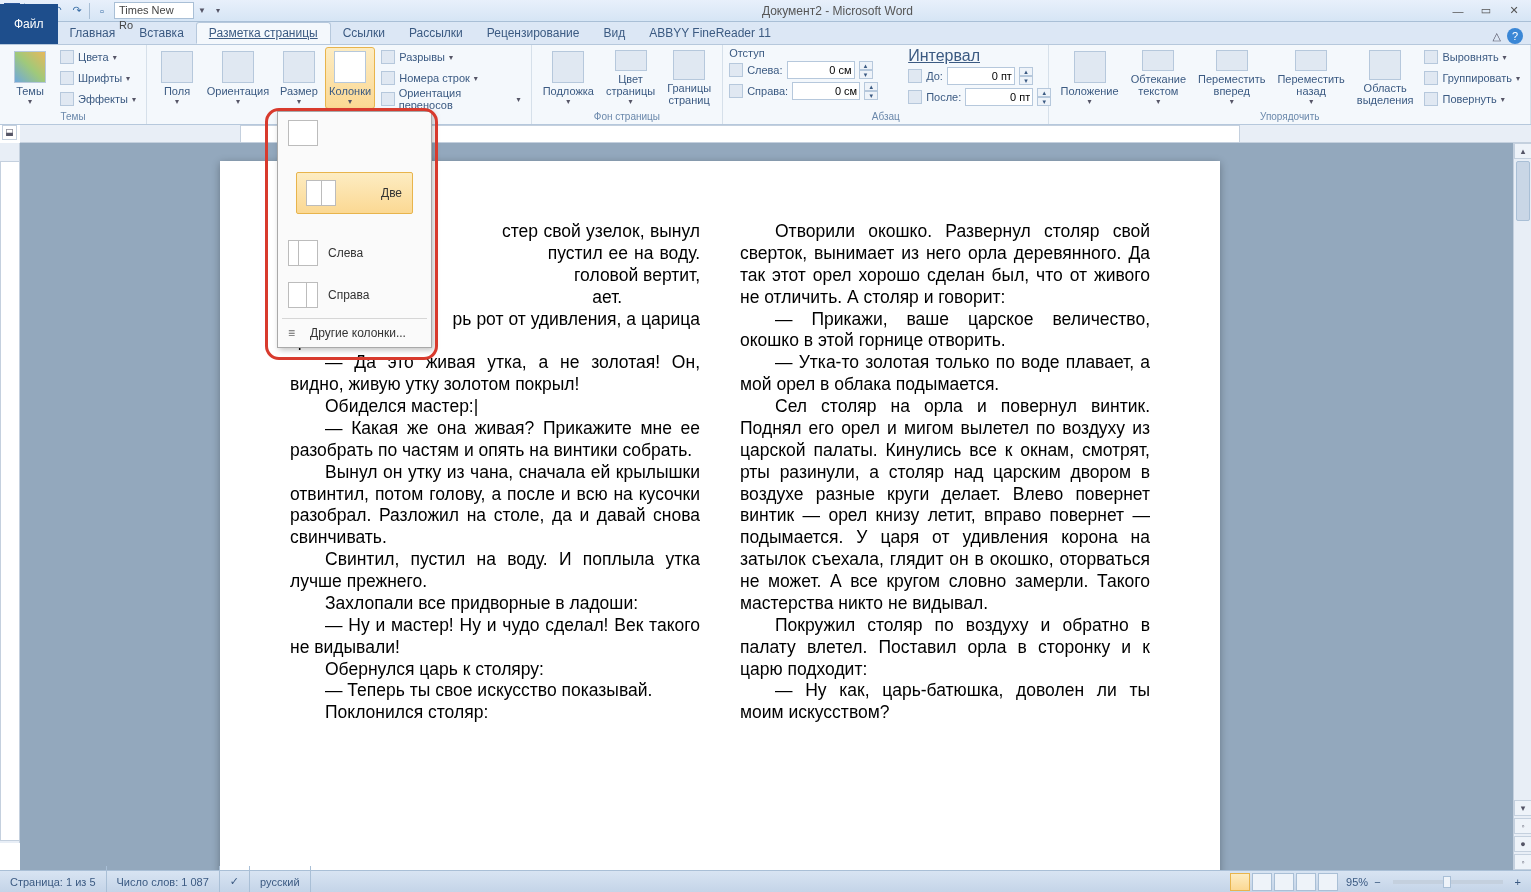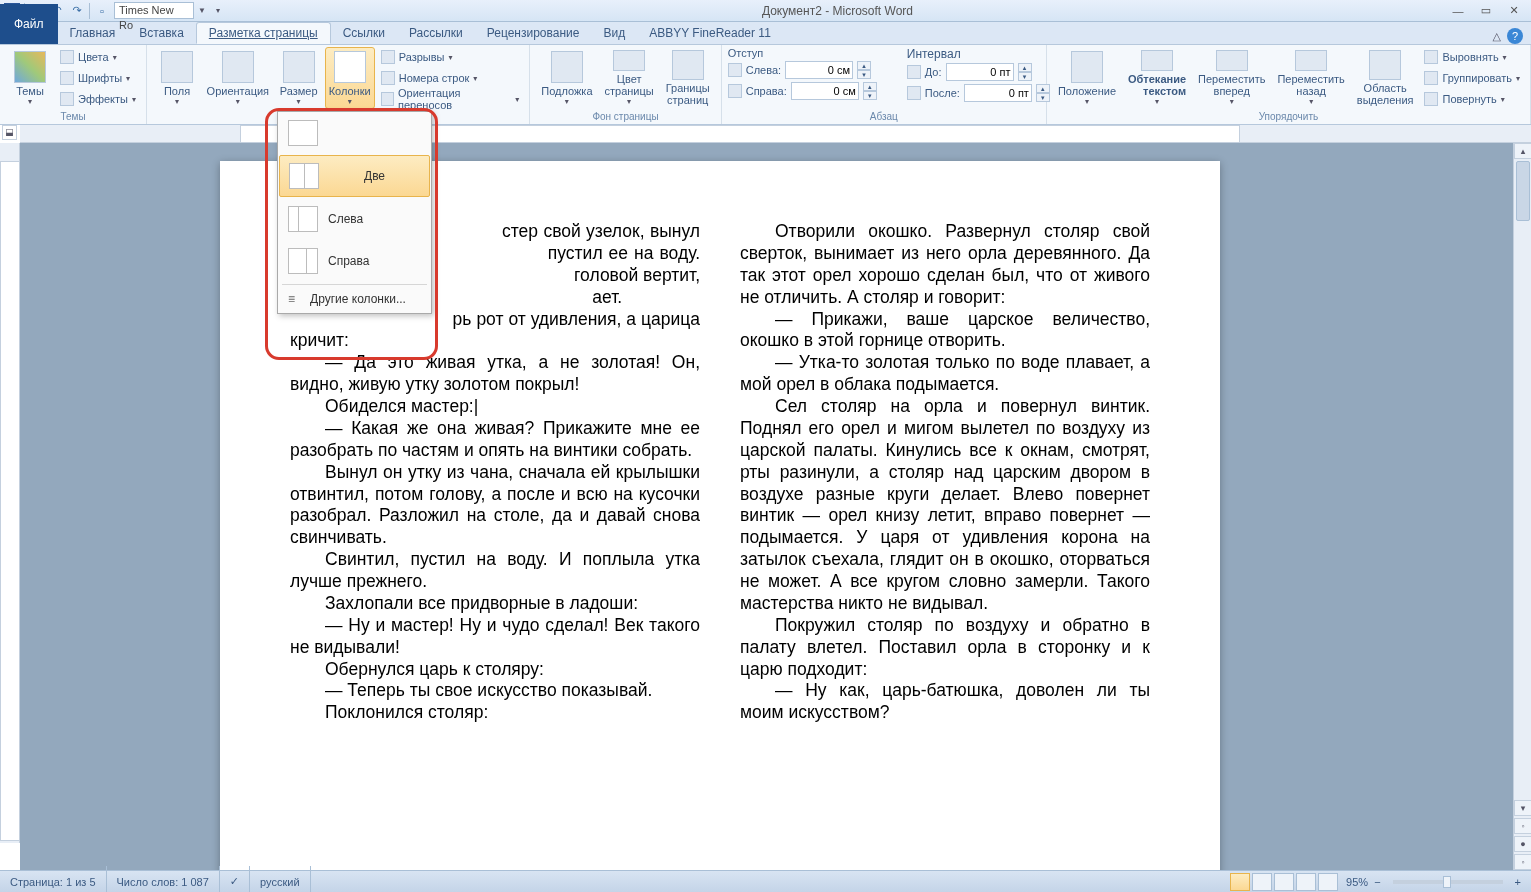--- a/index.html
+++ b/index.html
@@ -31,21 +31,21 @@
 .small-row { display: flex; flex-direction: column; gap: 1px; }
 .small-btn { display: flex; align-items: center; gap: 4px; font-size: 11px; color: #3b5a82; padding: 1px 4px; height: 20px; }
 .sm-ico { width: 14px; height: 14px; background: #e0e8f2; border: 1px solid #b6c8dc; }
 .spin-field { display: flex; align-items: center; gap: 4px; font-size: 11px; color: #3b5a82; height: 20px; }
 .spin-input { width: 68px; height: 18px; border: 1px solid #b6c8dc; background: #fff; font-size: 11px; padding: 0 2px; text-align: right; }
 .spin-btns { display: flex; flex-direction: column; }
 .spin-up,.spin-dn { width: 14px; height: 9px; border: 1px solid #b6c8dc; background: #eef3f9; font-size: 7px; line-height: 7px; text-align: center; }
 
 .dropdown { position: absolute; top: 111px; left: 277px; width: 155px; background: #fafafa; border: 1px solid #a9a9a9; box-shadow: 2px 2px 6px rgba(0,0,0,.25); z-index: 50; padding-bottom: 2px; }
 .dd-item { display: flex; align-items: center; gap: 10px; padding: 8px 10px; font-size: 12px; color: #333; }
-.dd-item.sel { background: linear-gradient(#fdecc2,#fbd893); border: 1px solid #e8b44c; border-radius: 2px; margin: 1px; padding: 7px 9px; gap: 45px; }
+.dd-item.sel { background: linear-gradient(#fdecc2,#fbd893); border: 1px solid #e8b44c; border-radius: 2px; margin: 18px; padding: 7px 9px; gap: 45px; }
 .dd-ico { width: 30px; height: 26px; background: #fff; border: 1px solid #bcbcbc; display: flex; }
 .dd-ico .col { flex:1; border-right:1px solid #bcbcbc; }
 .dd-ico .col:last-child { border-right:none; }
 .dd-ico.onecol .col { flex:1; }
 .dd-ico.leftcol .col:first-child { flex: 0 0 35%; }
 .dd-ico.rightcol .col:last-child { flex: 0 0 35%; }
 .dd-sep { height: 1px; background: #d6d6d6; margin: 2px 4px; }
 .dd-more { display: flex; align-items: center; gap: 8px; padding: 5px 10px; font-size: 12px; color: #333; }
 .dd-more-ico { width: 14px; height: 14px; display: flex; }
 .dd-more-ico::before { content:"≡"; font-size:12px; color:#666; }
@@ -229,21 +229,21 @@
             <div class="sm-ico"></div>
             <span>Справа:</span>
             <input class="spin-input" value="0 см" style="">
             <div class="spin-btns">
               <div class="spin-up">▴</div>
               <div class="spin-dn">▾</div>
             </div>
           </div>
       </div>
       <div class="small-row">
-        <div style="font-size:12px;color:#3b5a82;">Интервал</div>
+        <div style="font-size:16px;color:#3b5a82;text-decoration:underline;">Интервал</div>
         <div class="spin-field">
             <div class="sm-ico"></div>
             <span>До:</span>
             <input class="spin-input" value="0 пт" style="">
             <div class="spin-btns">
               <div class="spin-up">▴</div>
               <div class="spin-dn">▾</div>
             </div>
           </div>
         <div class="spin-field">
@@ -262,21 +262,21 @@
 
   <div class="ribbon-group">
     <div class="grp-body">
       <div class="big-btn">
           <div class="big-ico"></div>
           <span>Положение</span>
           <span class="tri">▾</span>
         </div>
       <div class="big-btn">
           <div class="big-ico"></div>
-          <span style="white-space:pre;text-align:right;font-weight:bold;">Обтекание
+          <span style="white-space:pre;text-align:center;">Обтекание
 текстом</span>
           <span class="tri">▾</span>
         </div>
       <div class="big-btn">
           <div class="big-ico"></div>
           <span style="white-space:pre;text-align:center;">Переместить
 вперед</span>
           <span class="tri">▾</span>
         </div>
       <div class="big-btn">

